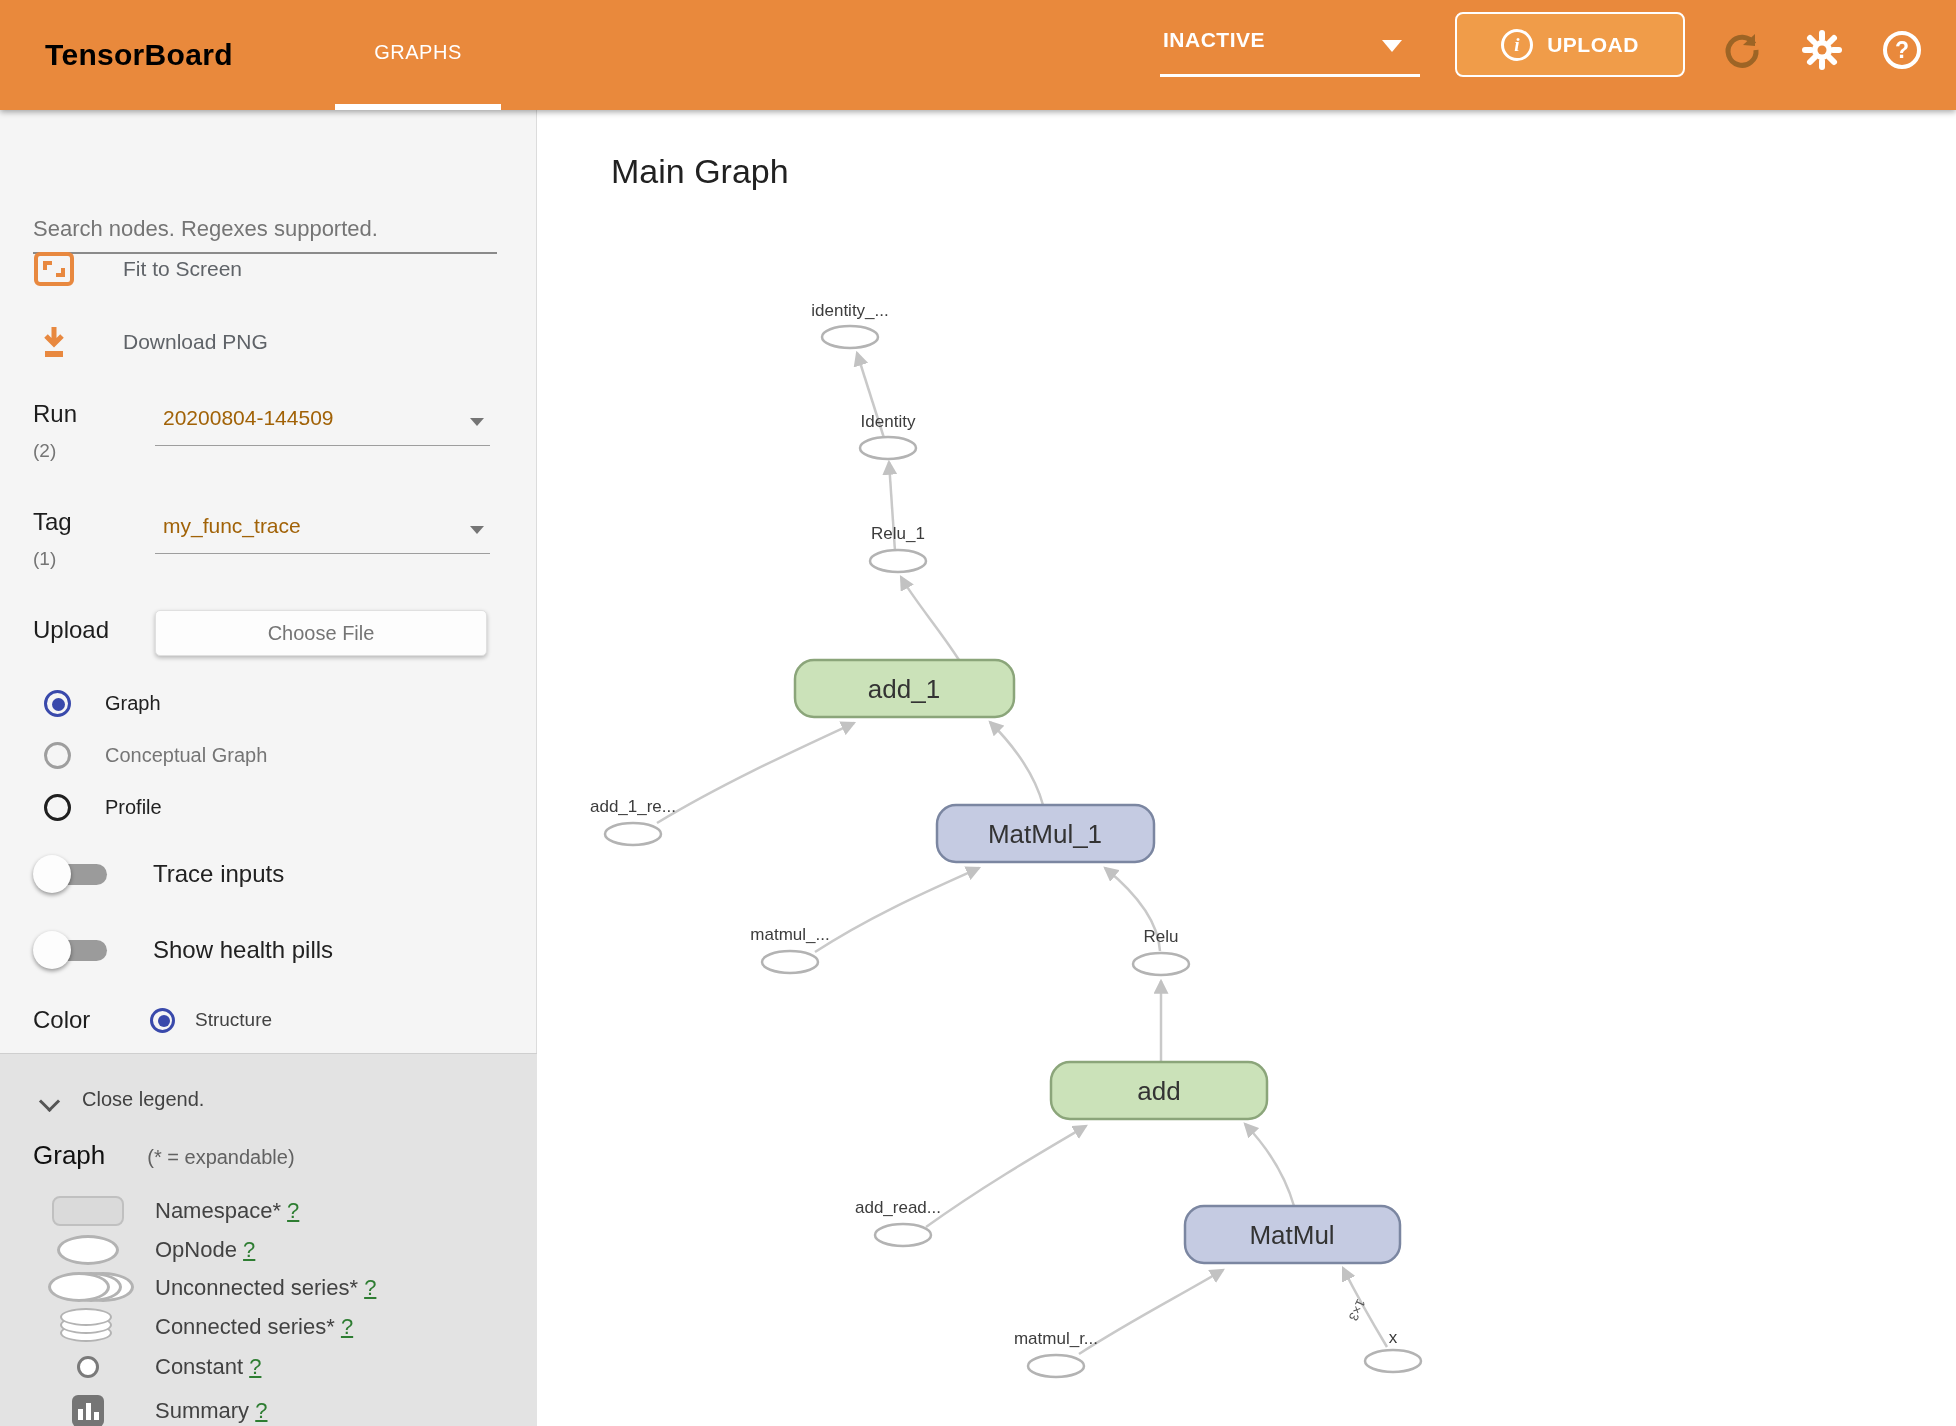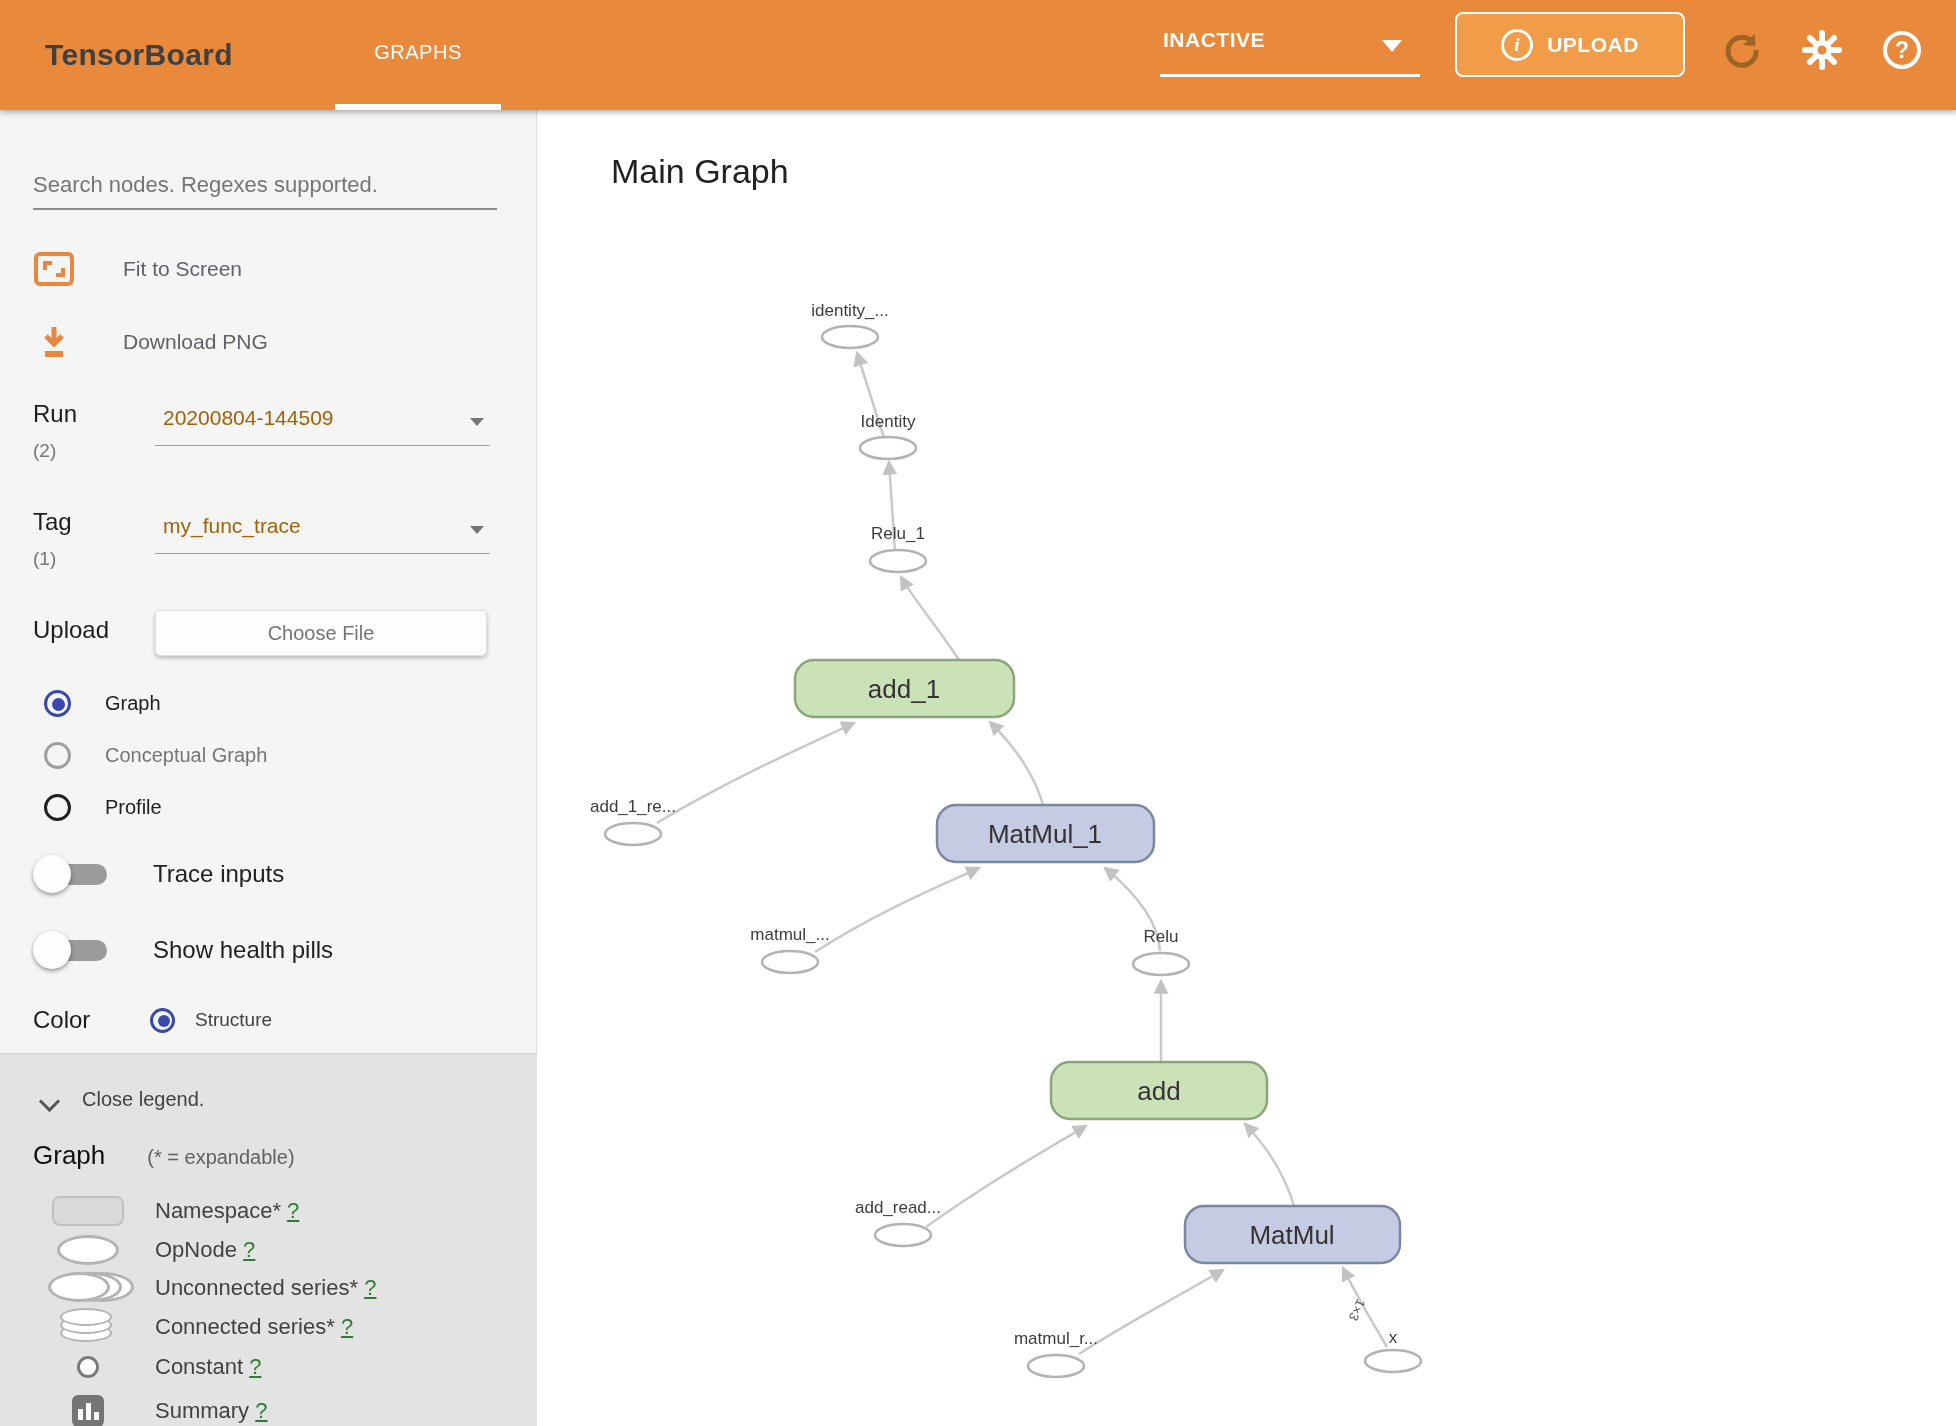--- a/index.html
+++ b/index.html
@@ -3,21 +3,21 @@
 <meta charset="utf-8">
 <style>
   * { margin:0; padding:0; box-sizing:border-box; }
   html,body { width:1956px; height:1426px; overflow:hidden;
     font-family:"Liberation Sans", sans-serif; background:#fff; }
 
   
   .header { position:absolute; left:0; top:0; width:1956px; height:110px;
     background:#e9893c; box-shadow:0 2px 6px rgba(0,0,0,.35); z-index:20; }
   .app-title { position:absolute; left:45px; top:0; height:110px; display:flex; align-items:center;
-    color:#404040; font-size:30px; font-weight:700; letter-spacing:.3px; }
+    color:#000000; font-size:30px; font-weight:700; letter-spacing:.3px; }
   .tab { position:absolute; left:335px; top:0; width:166px; height:110px;
     display:flex; align-items:center; justify-content:center;
     color:#fff; font-size:20px; font-weight:400; letter-spacing:.5px;
     border-bottom:6px solid #fff; }
   .status-dd { position:absolute; left:1160px; top:0; width:260px; height:110px; }
   .status-dd .val { position:absolute; left:3px; top:28px; color:#fff; font-size:21px; font-weight:700; letter-spacing:.5px; }
   .status-dd .arrow { position:absolute; right:18px; top:40px; width:0; height:0;
     border-left:10px solid transparent; border-right:10px solid transparent; border-top:12px solid #fff; }
   .status-dd .line { position:absolute; left:0; top:74px; width:260px; height:3px; background:#fff; }
   .upload-btn { position:absolute; left:1455px; top:12px; width:230px; height:65px;
@@ -28,21 +28,21 @@
     display:flex; align-items:center; justify-content:center; color:#fff;
     font-size:19px; font-weight:700; font-family:"Liberation Serif", serif; font-style:italic; }
   .hicon { position:absolute; top:28px; width:44px; height:44px; display:flex; align-items:center; justify-content:center; }
 
   
   .sidebar { position:absolute; left:0; top:110px; width:537px; height:1316px;
     background:#f5f5f5; border-right:1px solid #dcdcdc; z-index:5; }
   .search-wrap { position:absolute; left:33px; top:58px; width:464px; }
   .search-wrap input { width:464px; border:none; outline:none; background:transparent;
     font-size:22px; color:#0c4a6e; padding:4px 0 10px 0;
-    border-bottom:2px solid #8a8a8a; text-overflow:ellipsis; font-family:"Liberation Sans",sans-serif; }
+    border-bottom:2px solid #8a8a8a; text-overflow:ellipsis; font-family:"Liberation Sans",sans-serif;margin-top:44px; }
   .search-wrap input::placeholder { color:#757575; opacity:1; }
 
   .tool-row { position:absolute; left:33px; display:flex; align-items:center; gap:48px; }
   .tool-row .lbl { font-size:21px; color:#5f6368; }
 
   .field-row { position:absolute; left:0; width:537px; }
   .field-row .flabel { position:absolute; left:33px; top:0; font-size:24px; color:#1d1d1d; }
   .field-row .fcount { position:absolute; left:33px; top:40px; font-size:19px; color:#757575; }
   .dd { position:absolute; left:155px; top:0; width:335px; height:46px; border-bottom:1px solid #9e9e9e; }
   .dd .dval { position:absolute; left:8px; top:6px; font-size:21px; color:#a16207; }

